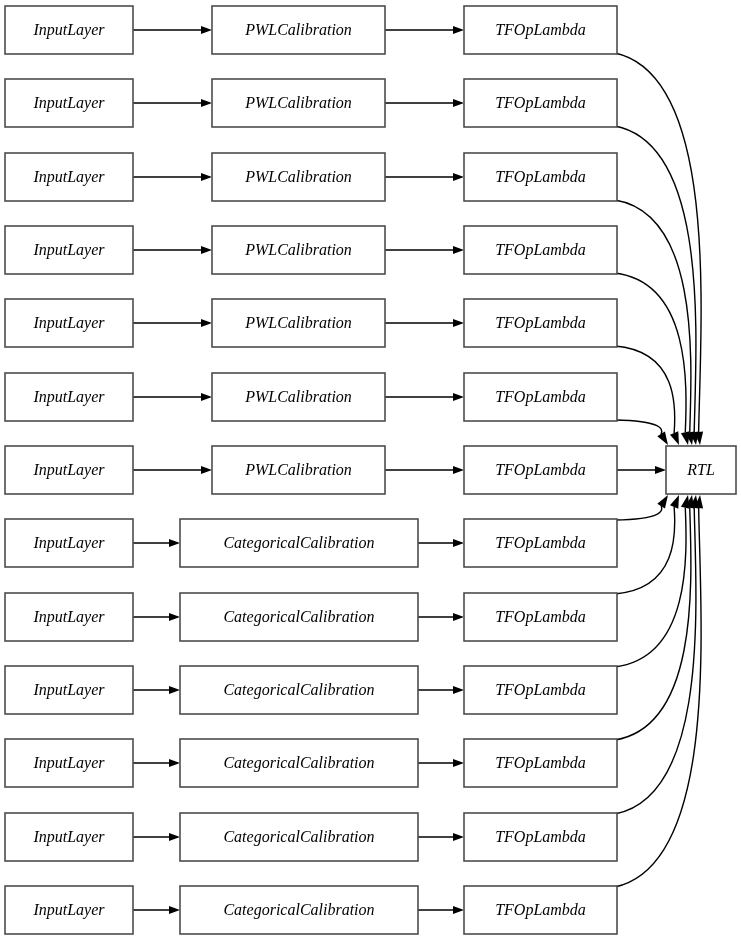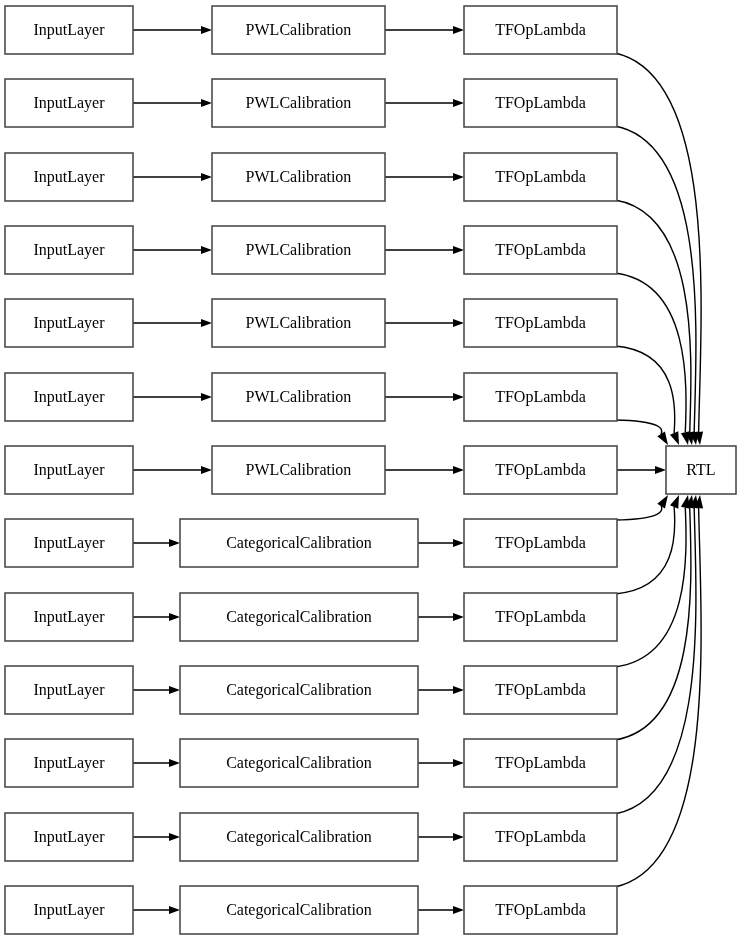--- a/index.html
+++ b/index.html
@@ -11,20 +11,21 @@
     width: 741px;
     height: 940px;
     font-family: "Liberation Serif", serif;
     overflow: hidden;
   }
   #diagram-root {
     position: relative;
     width: 741px;
     height: 940px;
     background: #ffffff;
+    font-style: italic;
   }
   svg#graph {
     display: block;
     width: 741px;
     height: 940px;
   }
   .node-box {
     fill: #ffffff;
     stroke: #4d4d4d;
     stroke-width: 1.6px;

